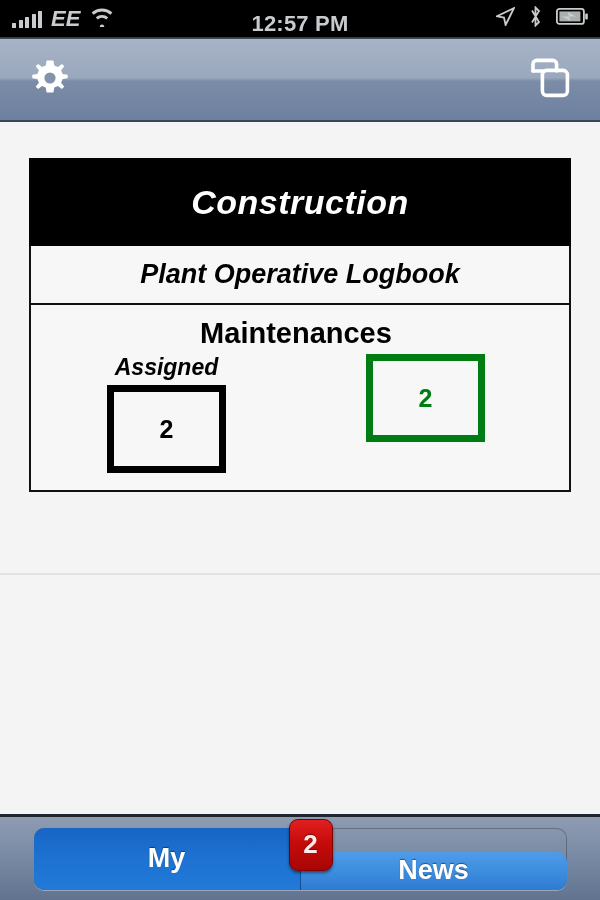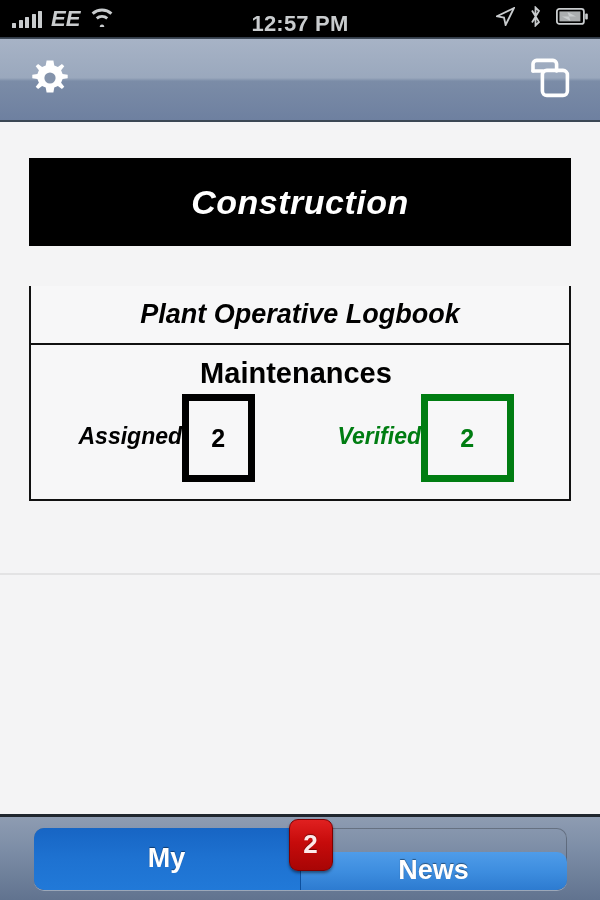--- a/index.html
+++ b/index.html
@@ -67,36 +67,36 @@
     font-size:34px; font-weight:bold; font-style:italic;
     text-align:center;
     height:88px; line-height:88px;
     letter-spacing:.5px;
   }
   .banner-sub{
     background:#f7f7f8; color:#000;
     border:2px solid #111; border-top:none;
     font-size:27px; font-weight:bold; font-style:italic;
     text-align:center;
-    height:59px; line-height:57px;margin-top:40px;
+    height:59px; line-height:57px;
   }
   .panel{
     background:#f7f7f8;
     border:2px solid #111; border-top:none;
     padding:12px 14px 17px 6px;
   }
   .panel-title{
     text-align:center; font-size:29px; font-weight:bold; color:#000;
     margin-bottom:4px;
   }
   .stat-row{
     display:flex; justify-content:space-around; align-items:flex-start;
   }
   .stat{
-    display:flex; flex-direction:row; align-items:center;
+    display:flex; flex-direction:column; align-items:center;
     width:176px;
   }
   .stat-label{
     font-size:23px; font-weight:bold; font-style:italic;
     margin-bottom:4px;
   }
   .stat-box{
     width:119px; height:88px;
     background:#f7f7f8;
     border:7px solid #000;
@@ -234,21 +234,20 @@
       <div class="panel-title">Maintenances</div>
       <div class="stat-row">
 
         <div class="stat">
           <div class="stat-label" style="color:#000000">Assigned</div>
           <div class="stat-box" style="border-color:#000000;color:#000000">2</div>
         </div>
 
 
         <div class="stat">
-          <div class="stat-label" style="color:#007d12">Verified</div>
           <div class="stat-box" style="border-color:#007d12;color:#007d12">2</div>
         </div>
 
       </div>
     </div>
   </div>
   <div class="divider"></div>
 </div>
 
 <div class="toolbar">

